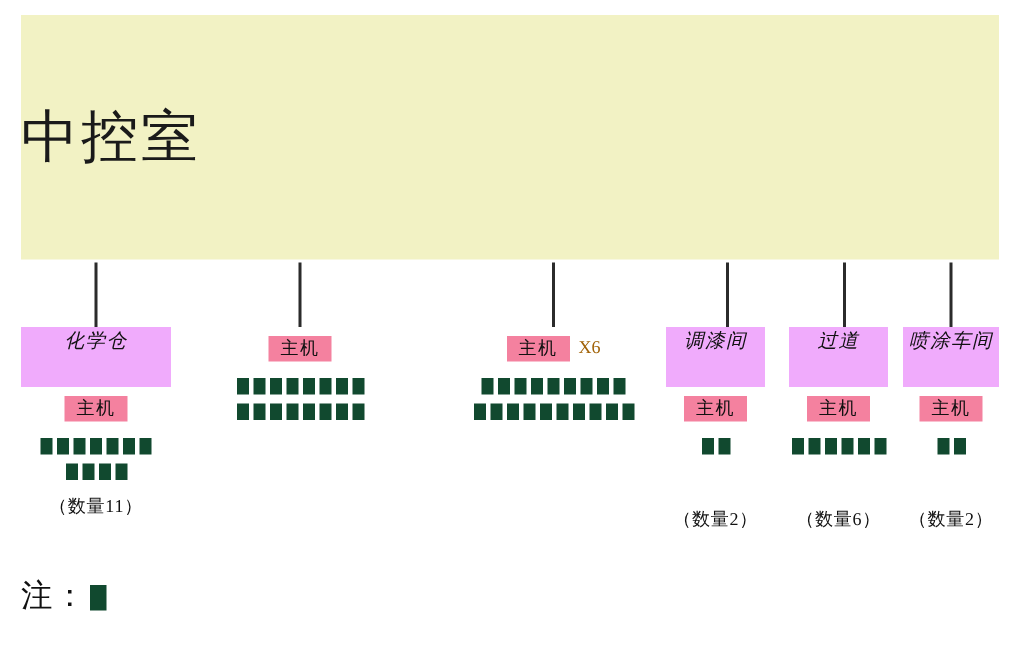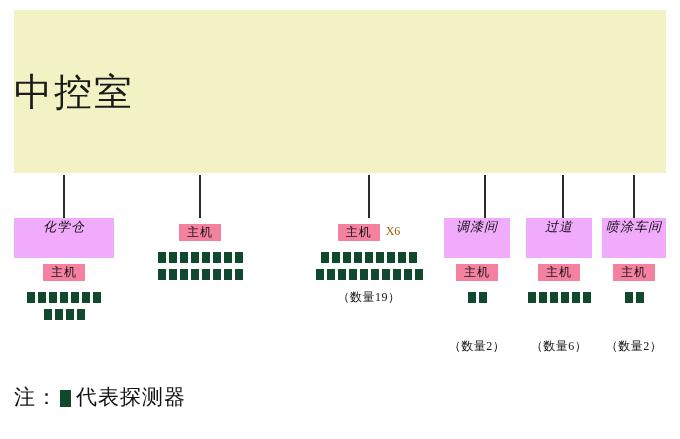--- a/index.html
+++ b/index.html
@@ -174,20 +174,21 @@
             <span class="sq"></span>
           </div>
           <div style="display: flex; gap: 3px; justify-content: center; width: 100%; margin-bottom: 3px;">
             <span class="sq"></span>
             <span class="sq"></span>
             <span class="sq"></span>
             <span class="sq"></span>
           </div>
         </div>
         <div style="height: 0px;"></div>
+        <div class="count">（数量11）</div>
       </div>
       <div class="node" style="left: 128px; width: 144px;">
         <div class="host-row">
           <span class="host-tag">主机</span>
         </div>
         <div class="detectors">
           <div style="display: flex; gap: 3px; justify-content: center; width: 100%; margin-bottom: 3px;">
             <span class="sq"></span>
             <span class="sq"></span>
             <span class="sq"></span>
@@ -234,21 +235,20 @@
             <span class="sq"></span>
             <span class="sq"></span>
             <span class="sq"></span>
             <span class="sq"></span>
             <span class="sq"></span>
             <span class="sq"></span>
             <span class="sq"></span>
           </div>
         </div>
         <div style="height: 0px;"></div>
-        <div class="count">（数量19）</div>
       </div>
       <div class="node" style="left: 444px; width: 66px;">
         <div class="node-box">
           <span class="node-label">调漆间</span>
         </div>
         <div class="host-row">
           <span class="host-tag">主机</span>
         </div>
         <div class="detectors">
           <div style="display: flex; gap: 3px; justify-content: center; width: 100%; margin-bottom: 3px;">
@@ -293,16 +293,15 @@
           </div>
         </div>
         <div style="height: 14px;"></div>
         <div class="count">（数量2）</div>
       </div>
     </div>
 
   <div class="legend">
     <span>注：</span>
     <span class="legend-swatch"></span>
-    <span>代表探测器</span>
   </div>
 
 </div>
 
 </body></html>

